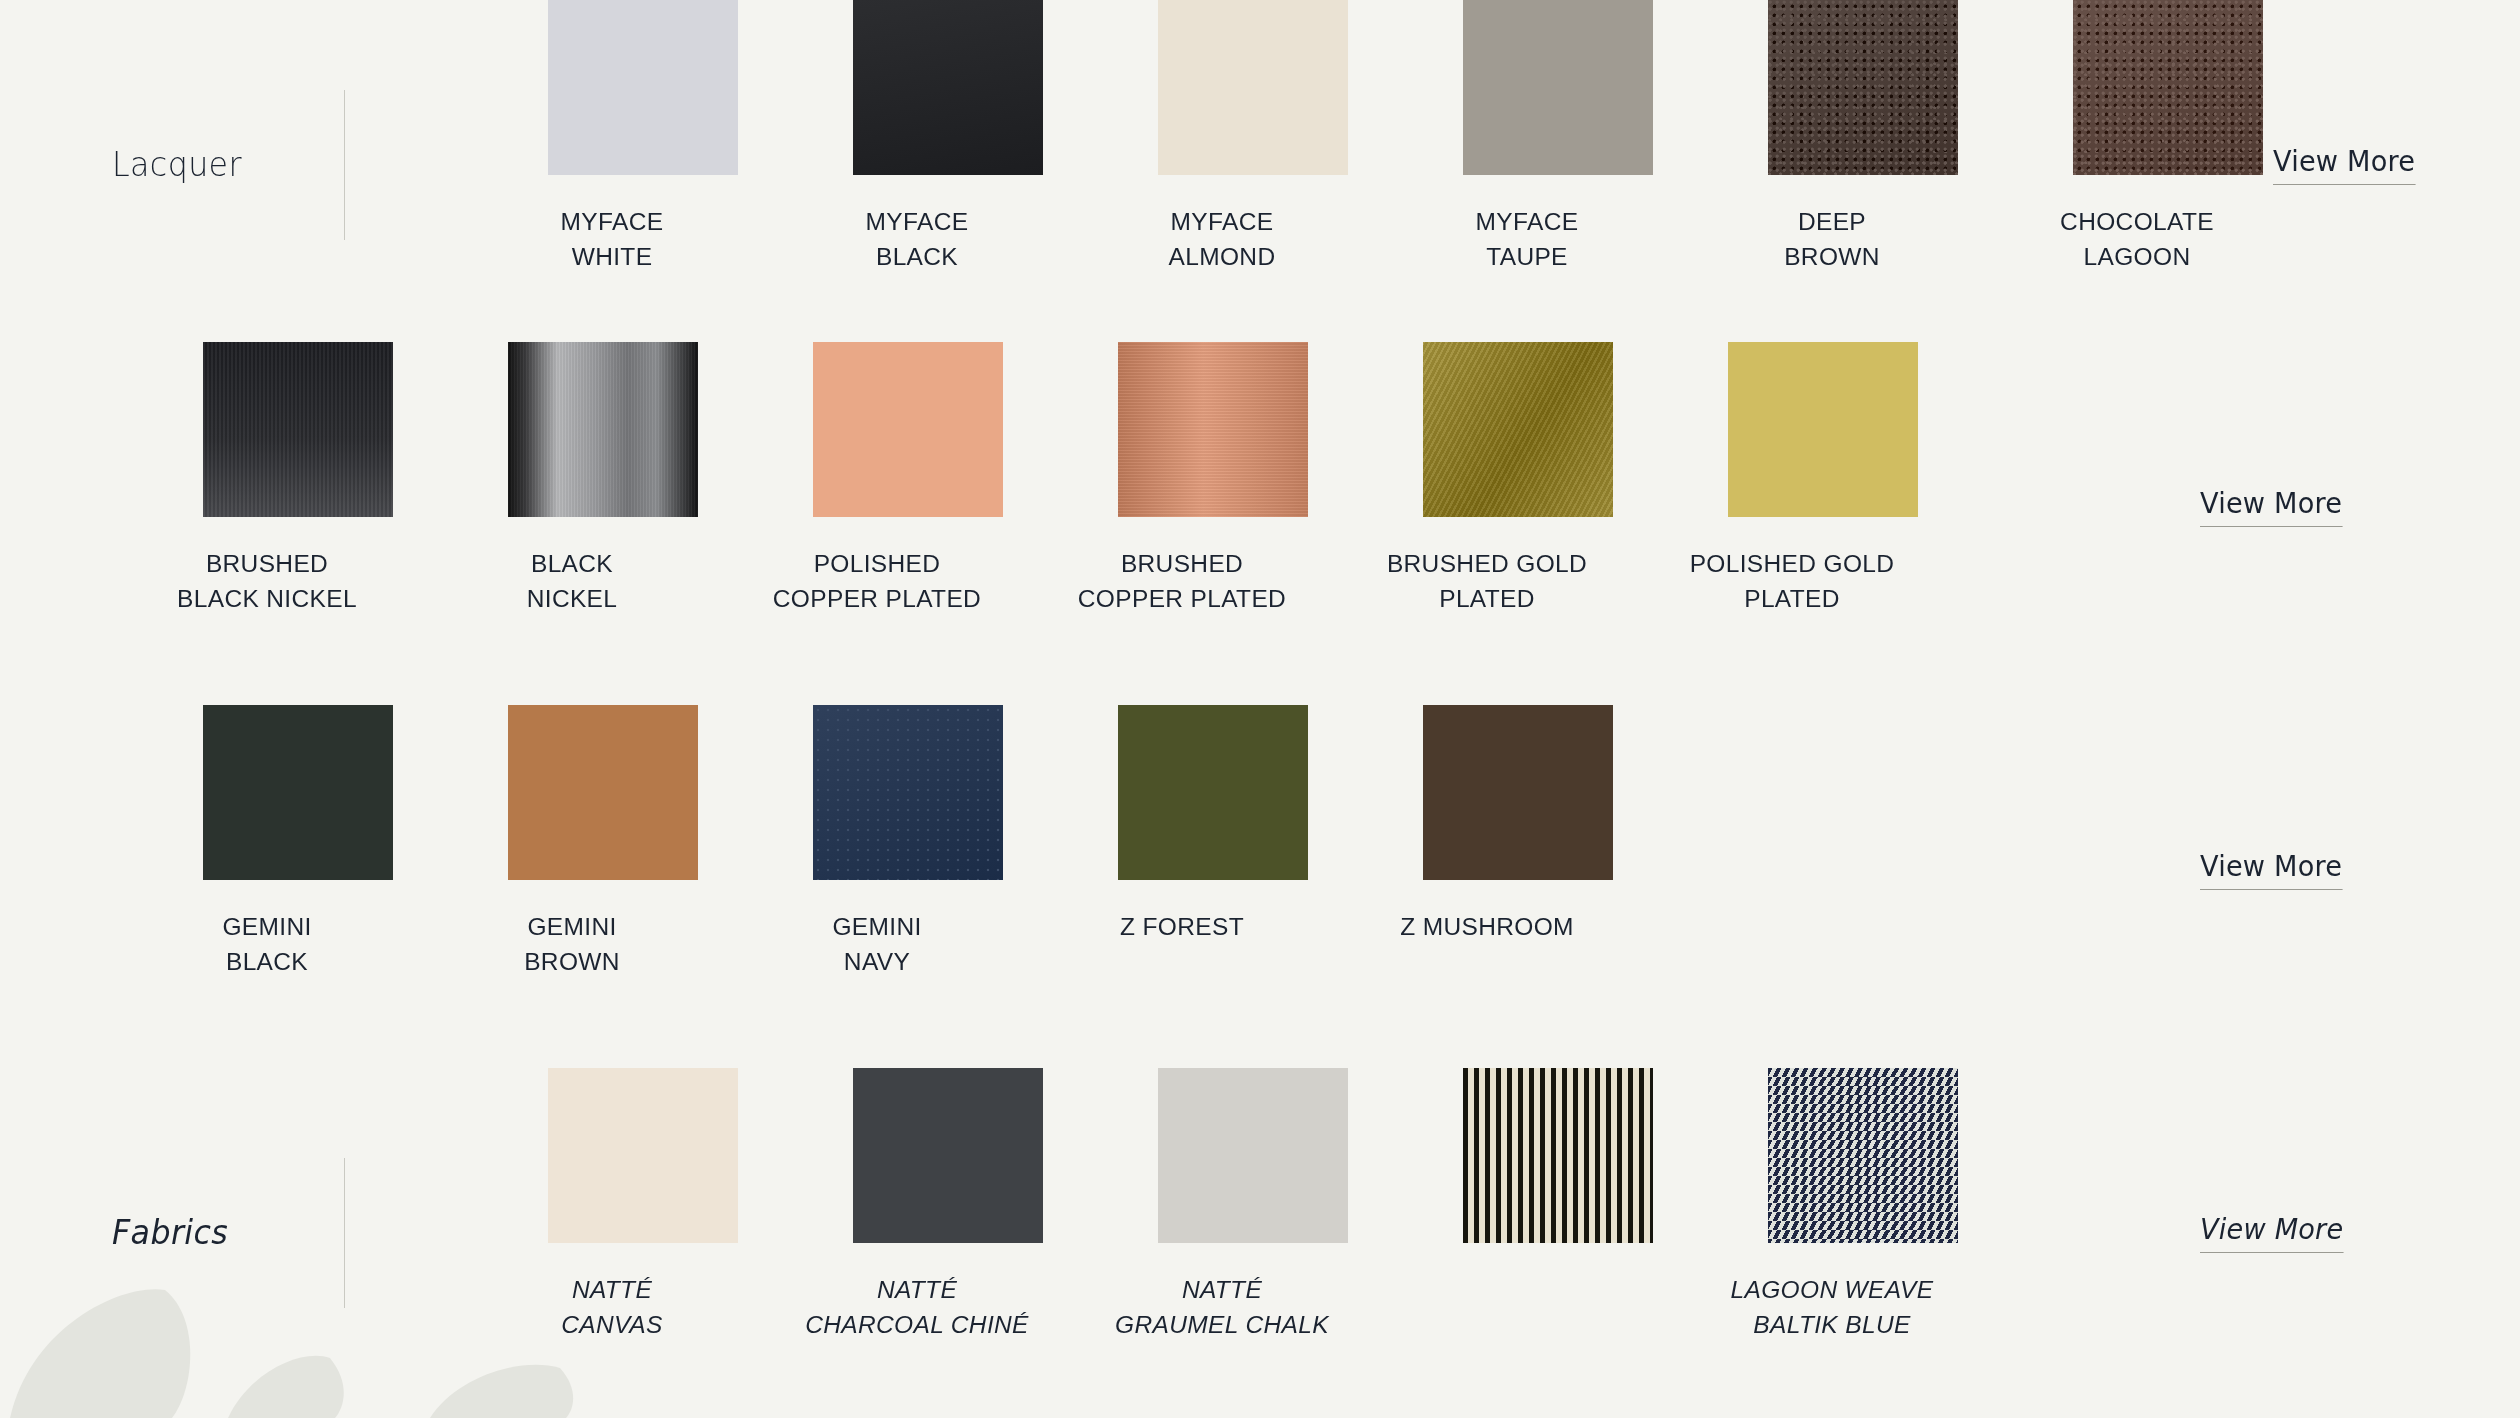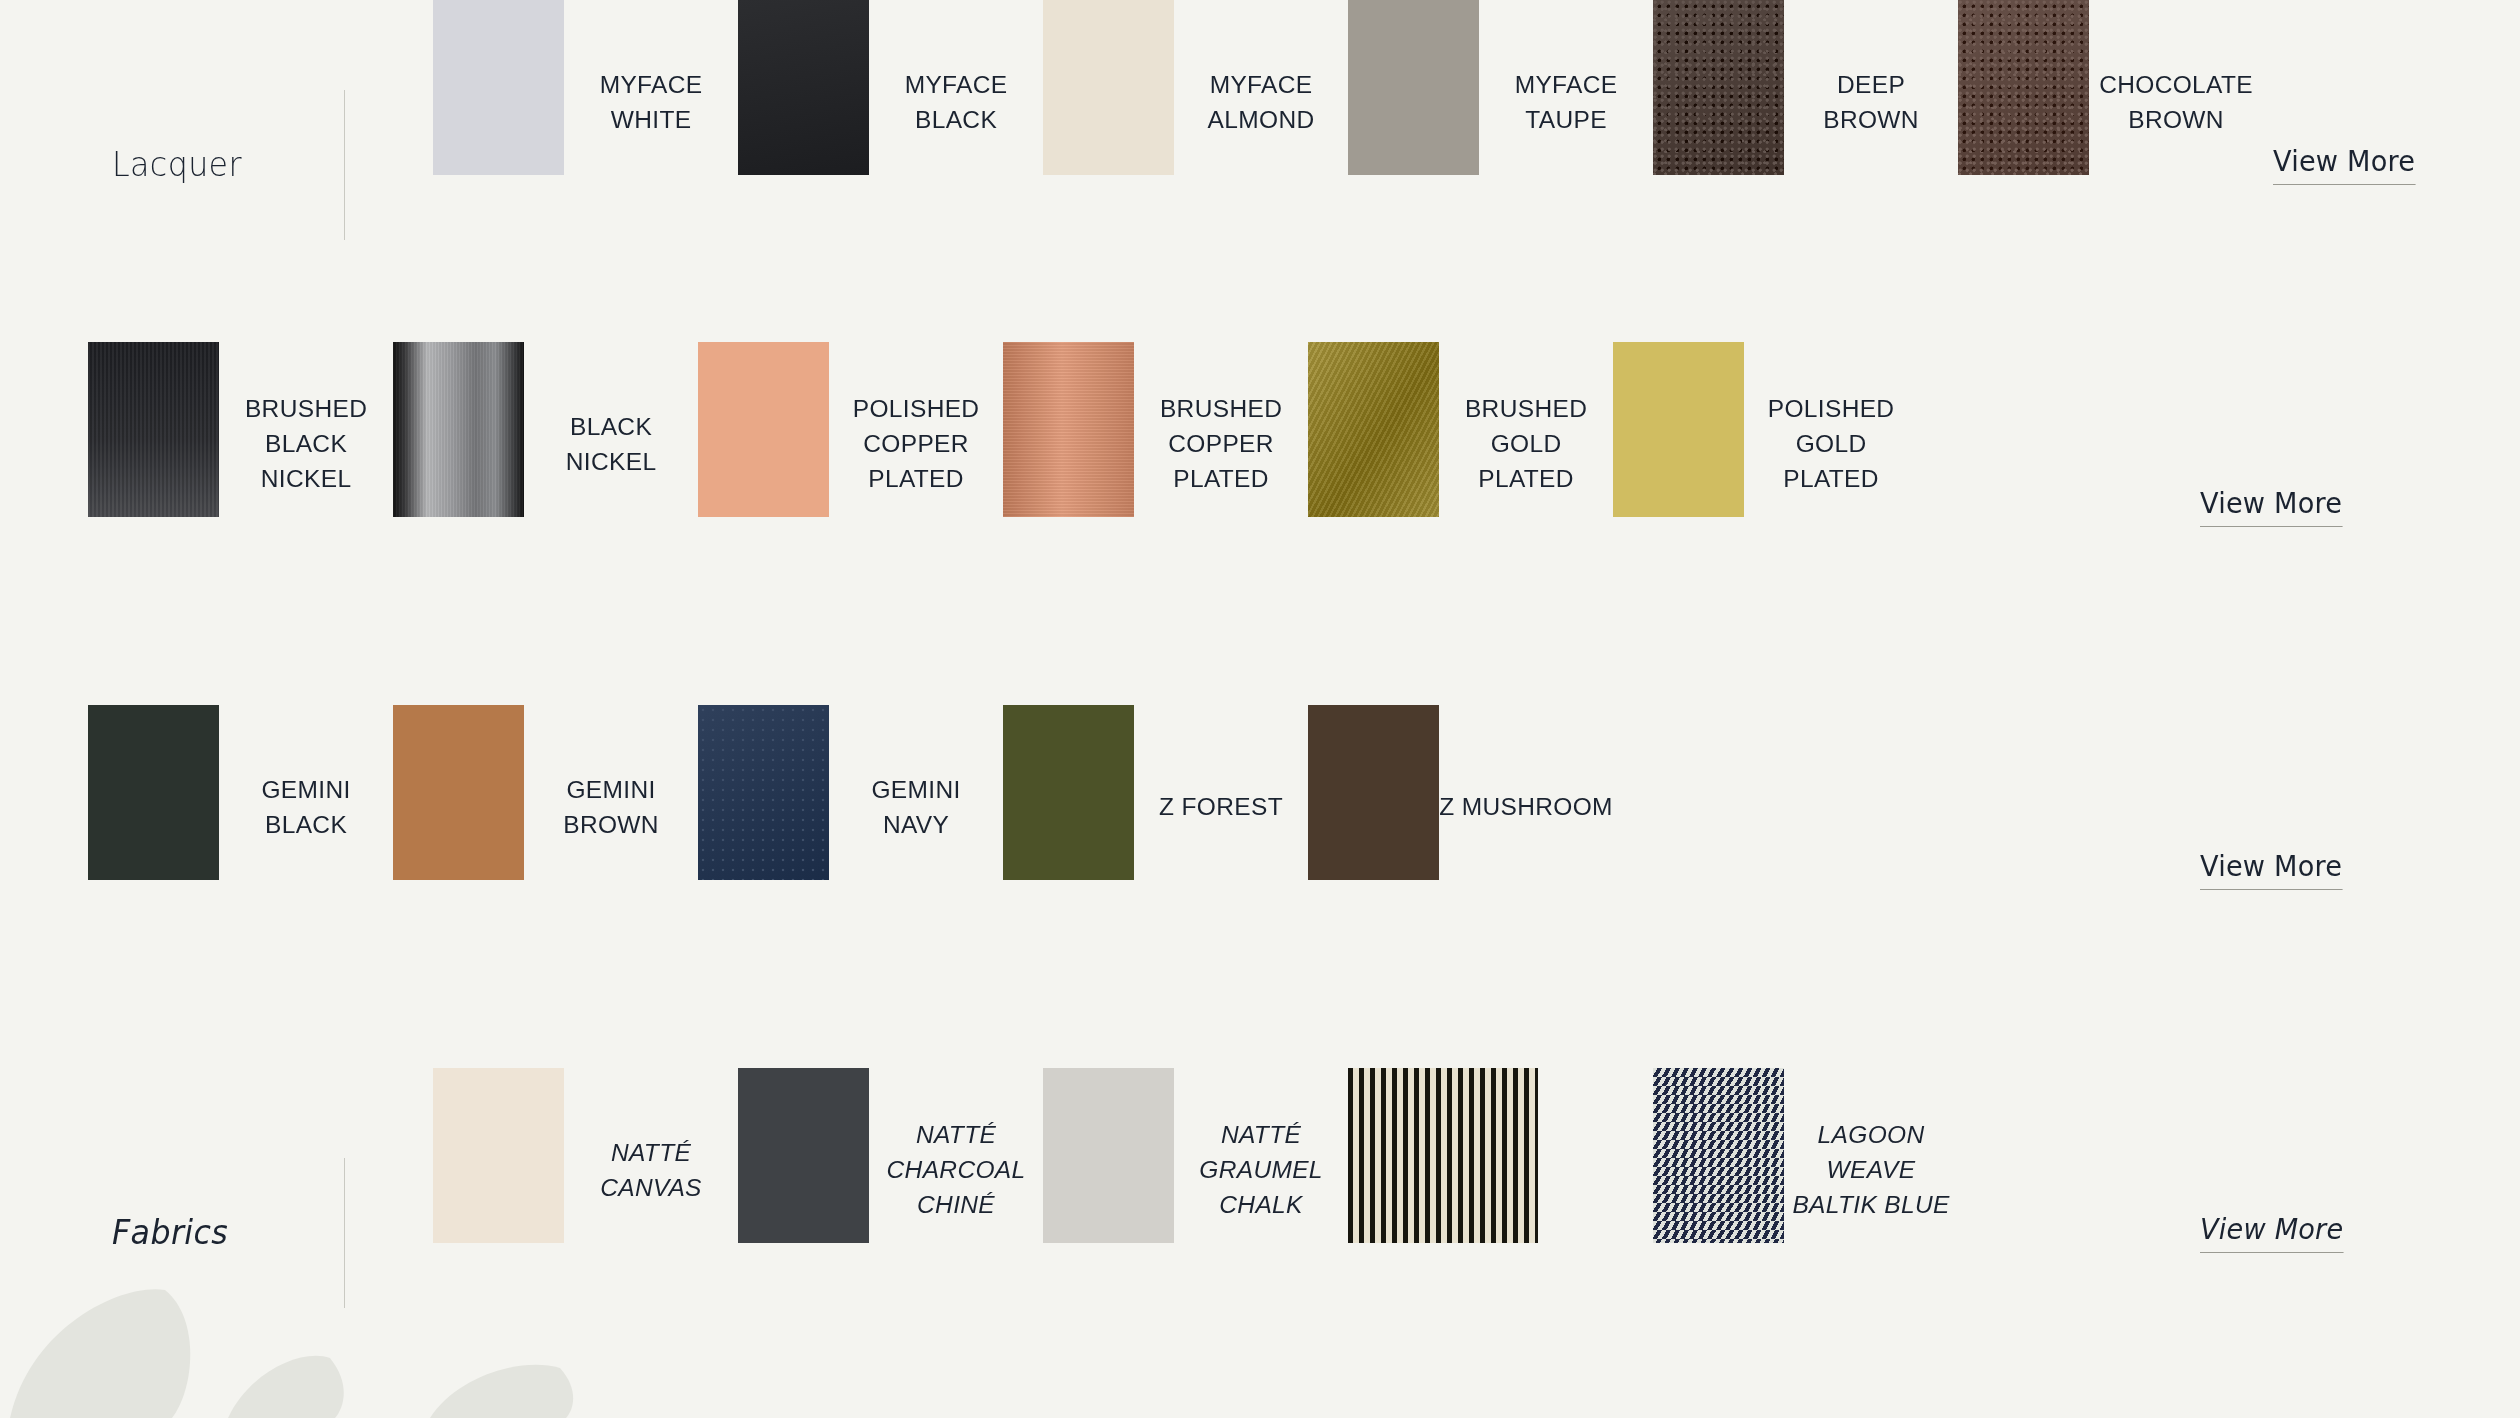--- a/index.html
+++ b/index.html
@@ -83,21 +83,22 @@
     flex: 1 1 auto;
     display: flex;
     align-items: flex-start;
     padding-left: 88px;
   }
 
   .swatch {
     width: 305px;
     flex: 0 0 305px;
     display: flex;
-    align-items: center;
+    flex-direction: column;
+    align-items: flex-end;
   }
 
   .tile {
     width: 190px;
     height: 175px;
     position: relative;
     overflow: hidden;
     background: #ddd;
   }
   .tile .tex {
@@ -191,21 +192,21 @@
             <div class="tex" id="t-0-4" style="background: radial-gradient(circle at 30% 30%, rgb(100, 86, 80) 0px, rgb(100, 86, 80) 1.4px, transparent 1.8px) 0% 0% / 7px 7px, radial-gradient(circle at 70% 70%, rgb(26, 12, 6) 0px, rgb(26, 12, 6) 1.6px, transparent 2px) 0% 0% / 9px 9px, radial-gradient(circle at 15% 80%, rgb(100, 86, 80) 0px, rgb(100, 86, 80) 1.2px, transparent 1.6px) 0% 0% / 11px 11px, linear-gradient(160deg, rgb(86, 72, 66), rgb(64, 50, 44)) 0% 0% / auto rgb(74, 60, 54);"></div>
           </div>
         <div class="sw-label">DEEP
 BROWN</div>
       </div>
       <div class="swatch">
         <div class="tile">
             <div class="tex" id="t-0-5" style="background: radial-gradient(circle at 30% 30%, rgb(116, 94, 86) 0px, rgb(116, 94, 86) 1.4px, transparent 1.8px) 0% 0% / 7px 7px, radial-gradient(circle at 70% 70%, rgb(42, 20, 12) 0px, rgb(42, 20, 12) 1.6px, transparent 2px) 0% 0% / 9px 9px, radial-gradient(circle at 15% 80%, rgb(116, 94, 86) 0px, rgb(116, 94, 86) 1.2px, transparent 1.6px) 0% 0% / 11px 11px, linear-gradient(160deg, rgb(102, 80, 72), rgb(80, 58, 50)) 0% 0% / auto rgb(90, 68, 60);"></div>
           </div>
         <div class="sw-label">CHOCOLATE
-BROWN</div>
+LAGOON</div>
       </div>
     </div>
     <div class="viewmore-cell">
       <span class="viewmore">View More</span>
     </div>
   </div>
 
   <div class="row" style="top:342px;">
     <div class="swatches">
       <div class="swatch">

